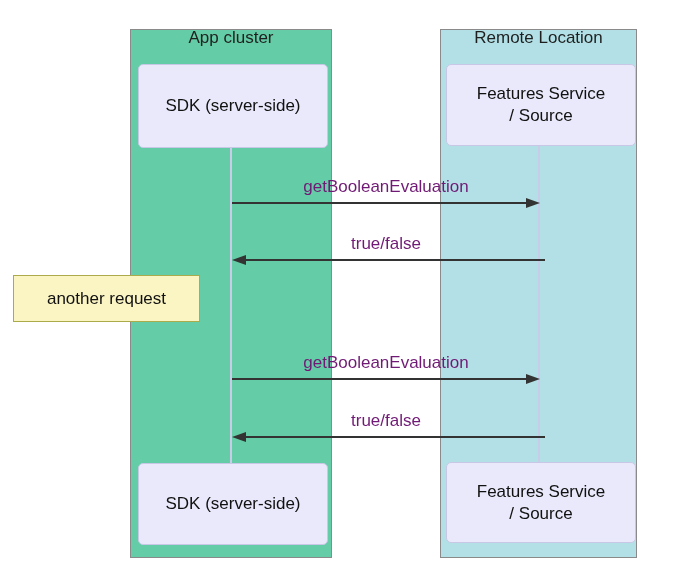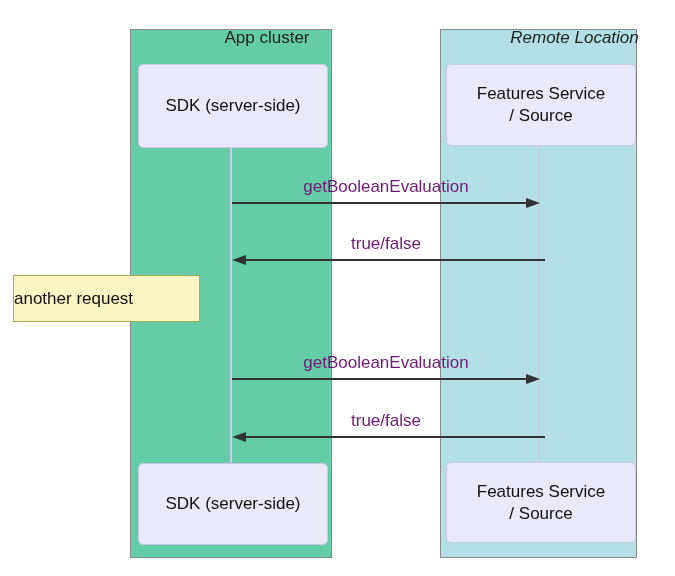--- a/index.html
+++ b/index.html
@@ -14,24 +14,24 @@
   .group-rect{
     position:absolute;
     top:29px;height:529px;
     border:1px solid var(--group-border);
     box-sizing:border-box;
   }
   .group-rect.app{left:130px;width:202px;background:var(--app-cluster-bg);}
   .group-rect.remote{left:440px;width:197px;background:var(--remote-location-bg);}
   .group-label{
     position:absolute;top:27px;height:22px;line-height:22px;
-    text-align:center;font-size:17px;color:#1f1f1f;margin-left:36px;
+    text-align:center;font-size:17px;color:#1f1f1f;
   }
   .group-label.app{left:130px;width:202px;}
-  .group-label.remote{left:440px;width:197px;font-style:italic;}
+  .group-label.remote{left:440px;width:197px;}
   .lifeline{
     position:absolute;width:2px;
     background:var(--lifeline);
   }
   .lifeline.left{left:230px;top:147px;height:316px;}
   .lifeline.right{left:538px;top:145px;height:318px;}
   .actor-box{
     position:absolute;
     background:var(--actor-fill);
     border:1px solid var(--actor-border);
@@ -60,21 +60,21 @@
   .head-left{
     position:absolute;width:0;height:0;
     border-top:5px solid transparent;border-bottom:5px solid transparent;
     border-right:14px solid var(--arrow);
   }
   .note{
     position:absolute;left:13px;top:275px;width:187px;height:47px;
     background:var(--note-fill);
     border:1px solid var(--note-border);
     box-sizing:border-box;
-    display:flex;align-items:center;
+    display:flex;align-items:center;justify-content:center;
     font-size:17px;color:#111;
   }
 </style>
 </head>
 <body>
 
 <div class="canvas">
 
   <div class="group-rect app"></div>
   <div class="group-rect remote"></div>

